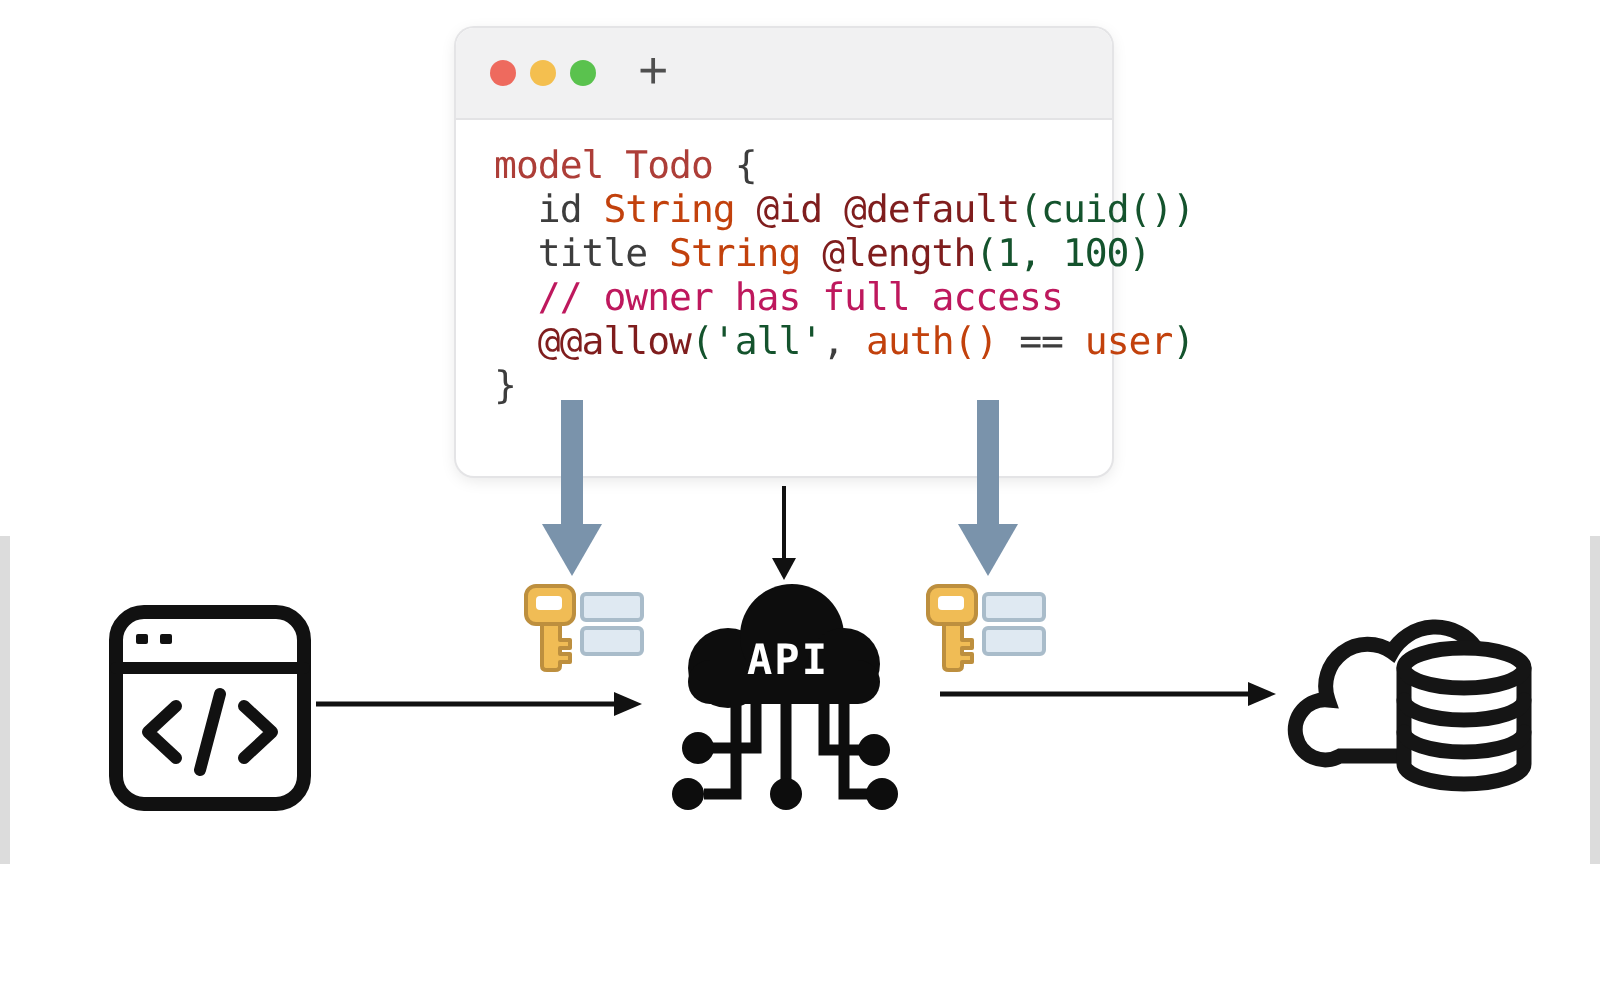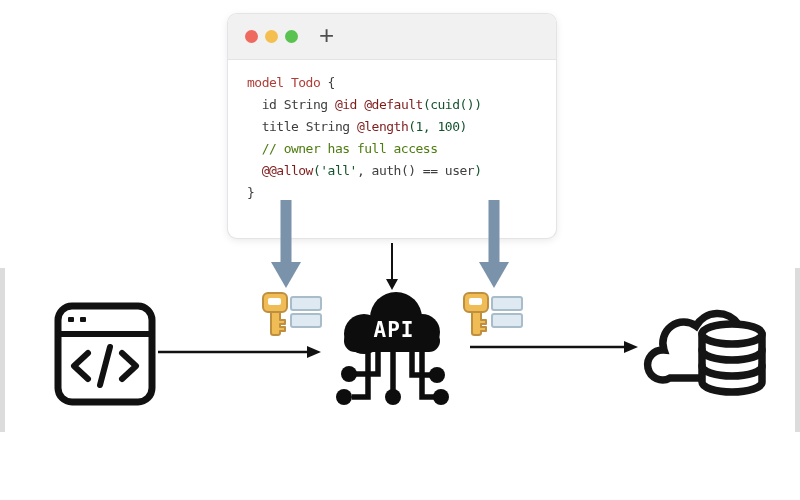--- a/index.html
+++ b/index.html
@@ -10,23 +10,23 @@
   .edge-strip.right{right:0;}
 
   
   .code-window{position:absolute;left:228px;top:14px;width:328px;height:224px;background:#ffffff;
                border-radius:9px;box-shadow:0 0 0 1px #e4e4e6,0 2px 8px rgba(0,0,0,.10);z-index:1;}
   .titlebar{height:46px;background:#f1f1f2;border-radius:9px 9px 0 0;border-bottom:1px solid #e3e3e5;
             display:flex;align-items:center;padding-left:17px;box-sizing:border-box;}
   .dot{width:13px;height:13px;border-radius:50%;margin-right:7px;}
   .plus{margin-left:14px;font-size:26px;font-weight:400;color:#4f4f4f;line-height:0;padding-bottom:4px;}
   .code-body{padding:12px 0 0 19px;font-family:"DejaVu Sans Mono","Liberation Mono",monospace;
-             font-size:13px;line-height:22px;white-space:pre;letter-spacing:-0.5px;}
-  .tok-kw{color:#ad3e38;} .tok-pl{color:#3d3d3d;} .tok-ty{color:#404040;}
-  .tok-at{color:#7f1d1d;} .tok-va{color:#14532d;} .tok-cm{color:#4d7c0f;}
+             font-size:19px;line-height:22px;white-space:pre;letter-spacing:-0.5px;}
+  .tok-kw{color:#ad3e38;} .tok-pl{color:#3d3d3d;} .tok-ty{color:#c2410c;}
+  .tok-at{color:#7f1d1d;} .tok-va{color:#14532d;} .tok-cm{color:#be185d;}
 
   
   .abs{position:absolute;}
   .overlay{left:0;top:0;z-index:5;pointer-events:none;}
   .api-label-text{font-family:"DejaVu Sans Mono","Liberation Mono",monospace;font-weight:bold;
                   font-size:21px;letter-spacing:1px;fill:#ffffff;}
 </style>
 </head>
 <body>
 

